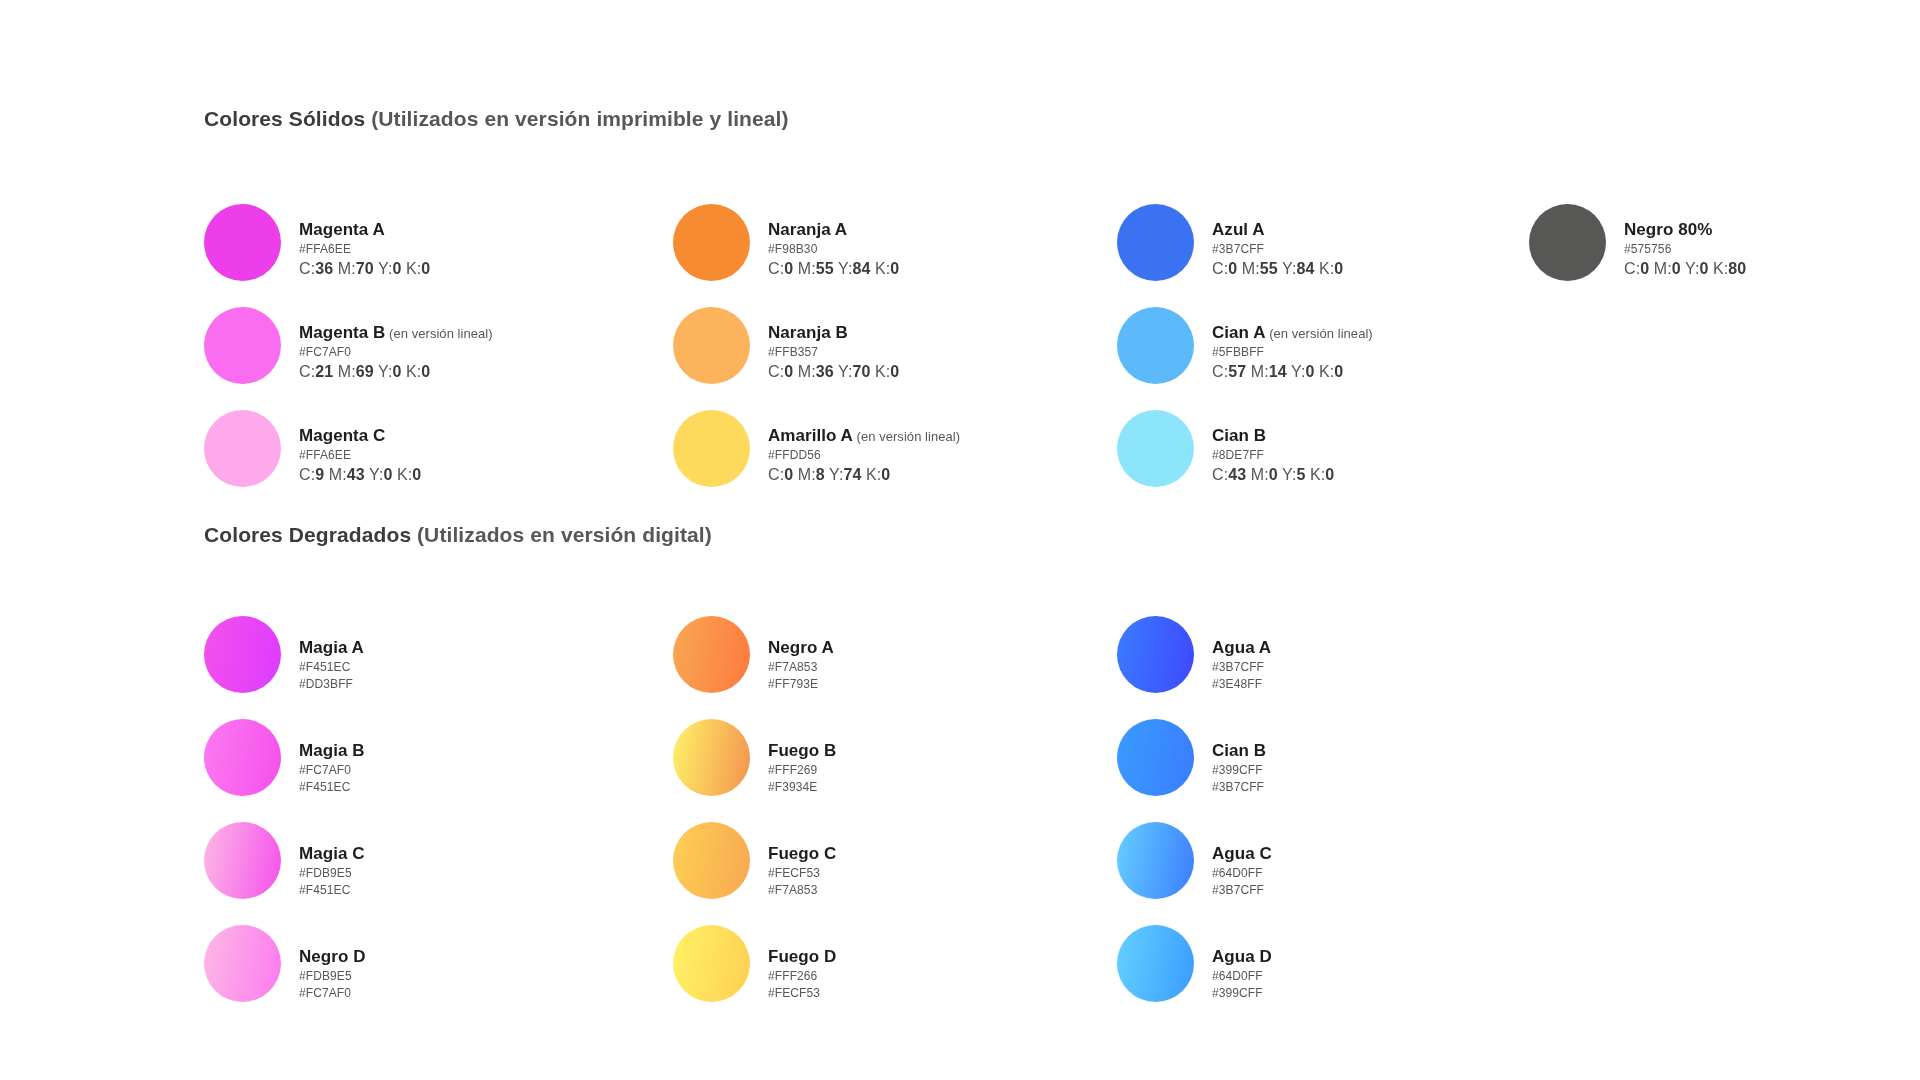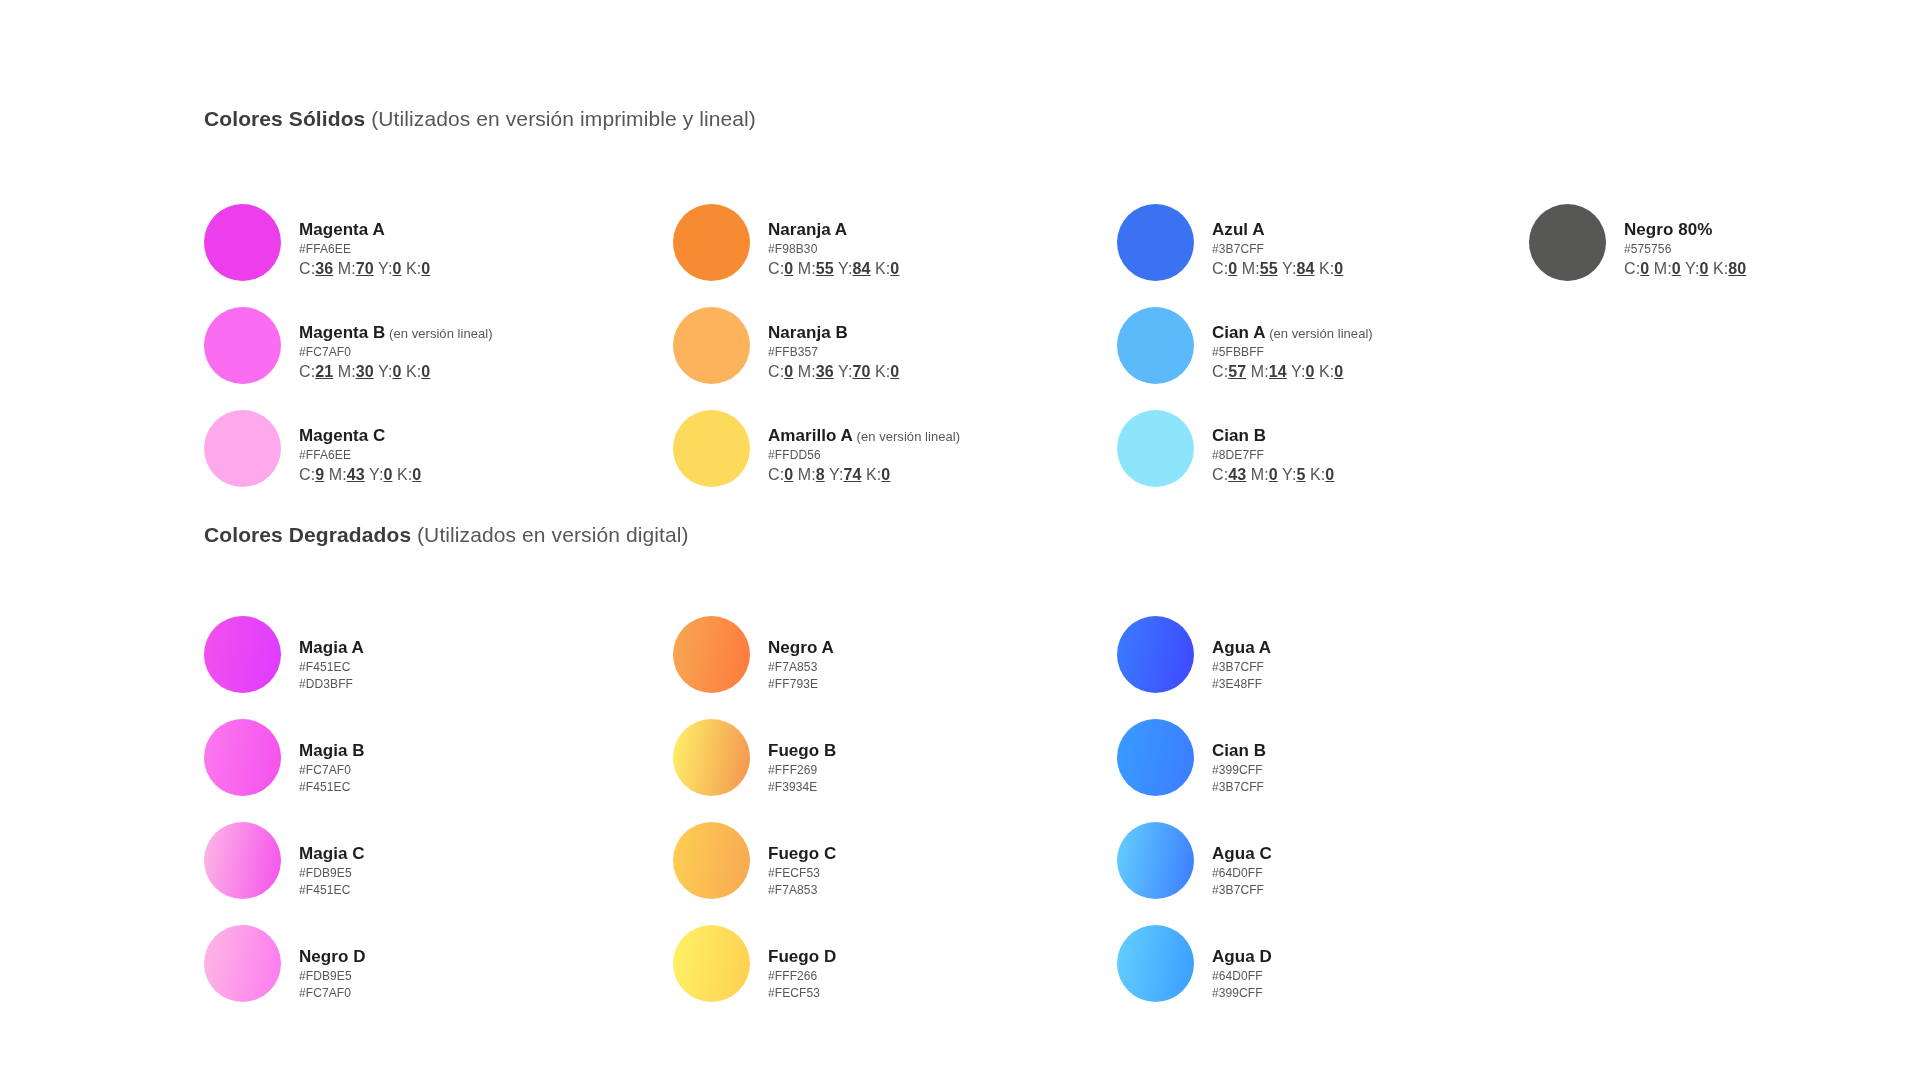--- a/index.html
+++ b/index.html
@@ -28,21 +28,21 @@
     font-size: 21px;
     line-height: 1;
     color: #3c3c3b;
   }
   .section-heading .title {
     font-weight: 700;
     color: #3c3c3b;
     letter-spacing: 0.1px;
   }
   .section-heading .subtitle {
-    font-weight: 400;
+    font-weight: 700;
     color: #575756;
     letter-spacing: 0.1px;
   }
 
   #heading-solidos { top: 108px; }
   #heading-degradados { top: 524px; }
 
   
   .grid {
     position: absolute;
@@ -105,21 +105,21 @@
     letter-spacing: 0.1px;
   }
 
   .swatch-cmyk {
     font-size: 16px;
     font-weight: 400;
     color: #575756;
     line-height: 1.42;
     letter-spacing: 0.1px;
   }
-  .swatch-cmyk b { font-weight: 700; color: #3c3c3b; text-decoration: underline; }
+  .swatch-cmyk b { font-weight: 700; color: #3c3c3b; }
 </style>
 </head>
 <body>
 
 <div class="page">
 
   <div class="section-heading" id="heading-solidos">
     <span class="title">Colores Sólidos</span>
     <span class="subtitle">(Utilizados en versión imprimible y lineal)</span>
   </div>
@@ -132,21 +132,21 @@
             <div class="swatch-name">Magenta A</div>
             <div class="swatch-hex">#FFA6EE</div>
             <div class="swatch-cmyk">C:<b>36</b> M:<b>70</b> Y:<b>0</b> K:<b>0</b></div>
           </div>
         </div>
         <div class="swatch">
           <div class="swatch-circle" style="background-color: rgb(250, 108, 240);"></div>
           <div class="swatch-info">
             <div class="swatch-name">Magenta B<span class="note"> (en versión lineal)</span></div>
             <div class="swatch-hex">#FC7AF0</div>
-            <div class="swatch-cmyk">C:<b>21</b> M:<b>30</b> Y:<b>0</b> K:<b>0</b></div>
+            <div class="swatch-cmyk">C:<b>21</b> M:<b>69</b> Y:<b>0</b> K:<b>0</b></div>
           </div>
         </div>
         <div class="swatch">
           <div class="swatch-circle" style="background-color: rgb(253, 169, 236);"></div>
           <div class="swatch-info">
             <div class="swatch-name">Magenta C</div>
             <div class="swatch-hex">#FFA6EE</div>
             <div class="swatch-cmyk">C:<b>9</b> M:<b>43</b> Y:<b>0</b> K:<b>0</b></div>
           </div>
         </div>

